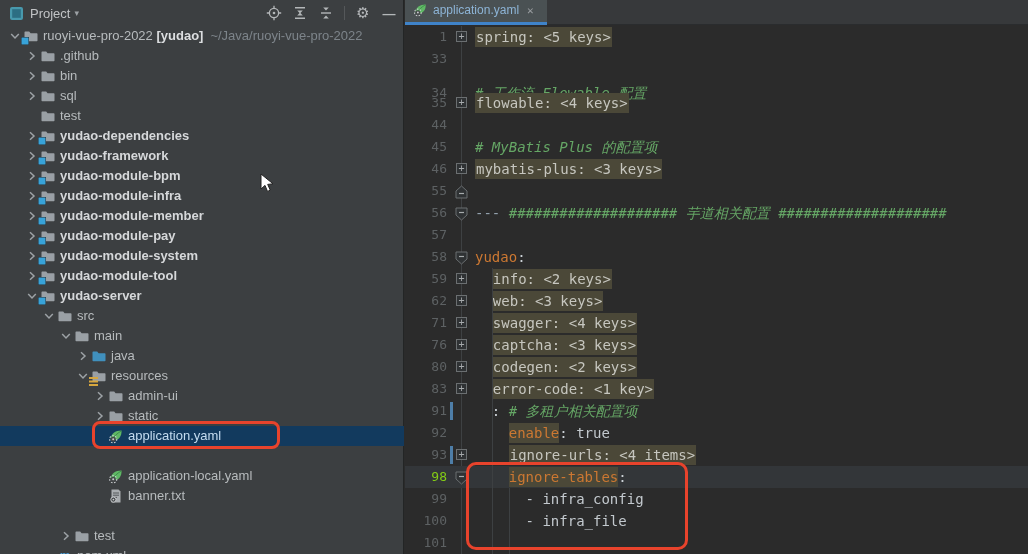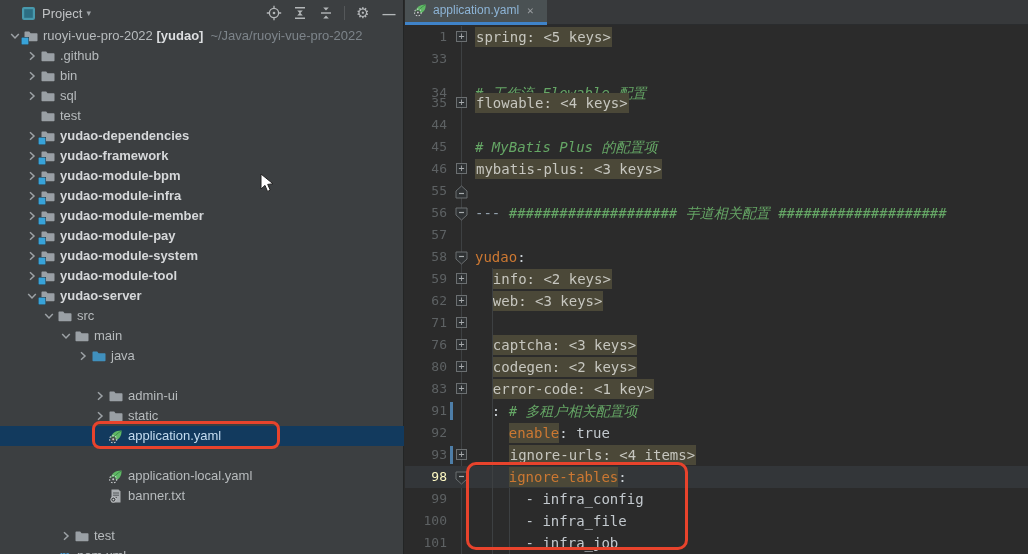--- a/index.html
+++ b/index.html
@@ -9,21 +9,21 @@
     background:#2b2b2b; font-family:"Liberation Sans", sans-serif;
     -webkit-font-smoothing:antialiased;
   }
   
   #project-panel {
     position:absolute; left:0; top:0; width:404px; height:554px;
     background:#3c3f41; border-right:1px solid #232525;
   }
   #panel-header {
     position:absolute; left:0; top:0; width:100%; height:26px;
-    display:flex; align-items:center; padding-left:20px; background:#3c3f41;
+    display:flex; align-items:center; padding-left:8px; background:#3c3f41;
   }
   #panel-header .title { color:#c1c3c5; font-size:13px; margin:0 4px 0 6px; }
   .hdr-icons { position:absolute; right:6px; top:0; height:26px; display:flex; align-items:center; gap:10px; }
   .hdr-icons .sep { width:1px; height:14px; background:#55585a; }
   .hicon { width:16px; height:16px; display:flex; align-items:center; justify-content:center; cursor:pointer; }
   .gear-glyph { color:#b4b7b9; font-size:15px; line-height:15px; font-family:"DejaVu Sans", sans-serif; }
   .minus-glyph { color:#b4b7b9; font-size:13px; font-weight:bold; }
   #tree { position:absolute; top:26px; left:0; width:100%; height:528px; }
   .trow {
     position:absolute; left:0; width:404px; height:20px;
@@ -51,21 +51,21 @@
   }
   #tab .tlabel { color:#8db4d6; font-size:12px; font-family:"Liberation Sans",sans-serif; margin:0 8px 2px 5px; }
   #tab .tclose { color:#9a9ea1; font-size:11px; margin-bottom:2px; cursor:pointer; }
   #code { position:absolute; left:0; top:26px; width:623px; height:528px; }
   .eline { position:absolute; left:0; width:623px; height:22px; }
   .eline.caret-row { background:#333639; }
   .lnum {
     position:absolute; left:0; top:0; width:42px; height:22px; text-align:right;
     color:#5d6163; font-size:13px; line-height:22px;
   }
-  .eline.caret-row .lnum { color:#fef9c3; }
+  .eline.caret-row .lnum { color:#84cc16; }
   .ltext {
     position:absolute; left:70px; top:0; height:22px; line-height:22px;
     font-size:14px; white-space:pre; color:#c3c9ce;
   }
   .seg-plain  { color:#c3c9ce; }
   .seg-punct  { color:#ccd2d7; }
   .seg-key    { color:var(--key-orange); }
   .seg-keyhl  { color:var(--key-orange); background:var(--fold-bg); padding:2px 0; }
   .seg-comment{ color:var(--comment-green); font-style:italic; }
   .seg-doc    { color:#92a0ac; }
@@ -321,20 +321,35 @@
           <span class="chev" style="left: 76px;">
             <svg width="10" height="10" viewBox="0 0 10 10">
               <path d="M3 1.2l4 3.8-4 3.8" fill="none" stroke="#9da2a6" stroke-width="1.5"></path>
             </svg>
           </span>
           <span class="ficon" style="left: 91px; position: absolute;"><svg width="16" height="16" viewBox="0 0 16 16">
               <path d="M1.5 4.2c0-.4.3-.7.7-.7h4l1.4 1.7h6.2c.4 0 .7.3.7.7v6.6c0 .4-.3.7-.7.7H2.2c-.4 0-.7-.3-.7-.7z" fill="#4090bd"></path>
             </svg></span>
           <span class="lbl" style="left: 111px;">java</span>
         </div>
+        <div class="trow" style="top: 340px;">
+          <span class="chev" style="left: 76px;">
+            <svg width="10" height="10" viewBox="0 0 10 10">
+              <path d="M1.2 3l3.8 4 3.8-4" fill="none" stroke="#9da2a6" stroke-width="1.5"></path>
+            </svg>
+          </span>
+          <span class="ficon" style="left: 91px; position: absolute;"><svg width="16" height="16" viewBox="0 0 16 16">
+              <path d="M1.5 4.2c0-.4.3-.7.7-.7h4l1.4 1.7h6.2c.4 0 .7.3.7.7v6.6c0 .4-.3.7-.7.7H2.2c-.4 0-.7-.3-.7-.7z" fill="#9aa0a5"></path>
+            </svg><svg width="9" height="9" viewBox="0 0 9 9" style="position:absolute;left:-2px;top:9px">
+              <rect y="0" width="9" height="2" fill="#d7a73f"></rect>
+              <rect y="3.5" width="9" height="2" fill="#d7a73f"></rect>
+              <rect y="7" width="9" height="2" fill="#d7a73f"></rect>
+            </svg></span>
+          <span class="lbl" style="left: 111px;">resources</span>
+        </div>
         <div class="trow" style="top: 360px;">
           <span class="chev" style="left: 93px;">
             <svg width="10" height="10" viewBox="0 0 10 10">
               <path d="M3 1.2l4 3.8-4 3.8" fill="none" stroke="#9da2a6" stroke-width="1.5"></path>
             </svg>
           </span>
           <span class="ficon" style="left: 108px; position: absolute;"><svg width="16" height="16" viewBox="0 0 16 16">
               <path d="M1.5 4.2c0-.4.3-.7.7-.7h4l1.4 1.7h6.2c.4 0 .7.3.7.7v6.6c0 .4-.3.7-.7.7H2.2c-.4 0-.7-.3-.7-.7z" fill="#9aa0a5"></path>
             </svg></span>
           <span class="lbl" style="left: 128px;">admin-ui</span>
@@ -482,21 +497,21 @@
           <span class="ltext"><span class="seg-plain">  </span><span class="seg-folded">info: &lt;2 keys&gt;</span></span>
         </div>
         <div class="eline" style="top: 264px;">
           <span class="lnum">62</span>
           <div class="fold-box">+</div>
           <span class="ltext"><span class="seg-plain">  </span><span class="seg-folded">web: &lt;3 keys&gt;</span></span>
         </div>
         <div class="eline" style="top: 286px;">
           <span class="lnum">71</span>
           <div class="fold-box">+</div>
-          <span class="ltext"><span class="seg-plain">  </span></span>
+          <span class="ltext"><span class="seg-plain">  </span><span class="seg-folded">swagger: &lt;4 keys&gt;</span></span>
         </div>
         <div class="eline" style="top: 308px;">
           <span class="lnum">76</span>
           <div class="fold-box">+</div>
           <span class="ltext"><span class="seg-plain">  </span><span class="seg-folded">captcha: &lt;3 keys&gt;</span></span>
         </div>
         <div class="eline" style="top: 330px;">
           <span class="lnum">80</span>
           <div class="fold-box">+</div>
           <span class="ltext"><span class="seg-plain">  </span><span class="seg-folded">codegen: &lt;2 keys&gt;</span></span>
@@ -532,21 +547,20 @@
         <div class="eline" style="top: 462px;">
           <span class="lnum">99</span>
           <span class="ltext"><span class="seg-plain">      - infra_config</span></span>
         </div>
         <div class="eline" style="top: 484px;">
           <span class="lnum">100</span>
           <span class="ltext"><span class="seg-plain">      - infra_file</span></span>
         </div>
         <div class="eline" style="top: 506px;">
           <span class="lnum">101</span>
-          <span class="ltext"><span class="seg-plain">      - infra_job</span></span>
         </div>
       </div>
   <div class="indent-guide" style="left: 87px; top: 268px; height: 286px;"></div>
       <div class="indent-guide" style="left: 104px; top: 488px; height: 66px;"></div>
     </div>
 
   <div id="overlays">
       <div class="anno" style="left: 92px; top: 421px; width: 188px; height: 28px; border-width: 3px; border-radius: 8px;"></div>
       <div class="anno" style="left: 466px; top: 462px; width: 222px; height: 88px; border-width: 3px; border-radius: 10px;"></div>
       <div id="mouse-cursor" style="left: 260px; top: 173px;"><svg width="15" height="21" viewBox="0 0 15 21">

